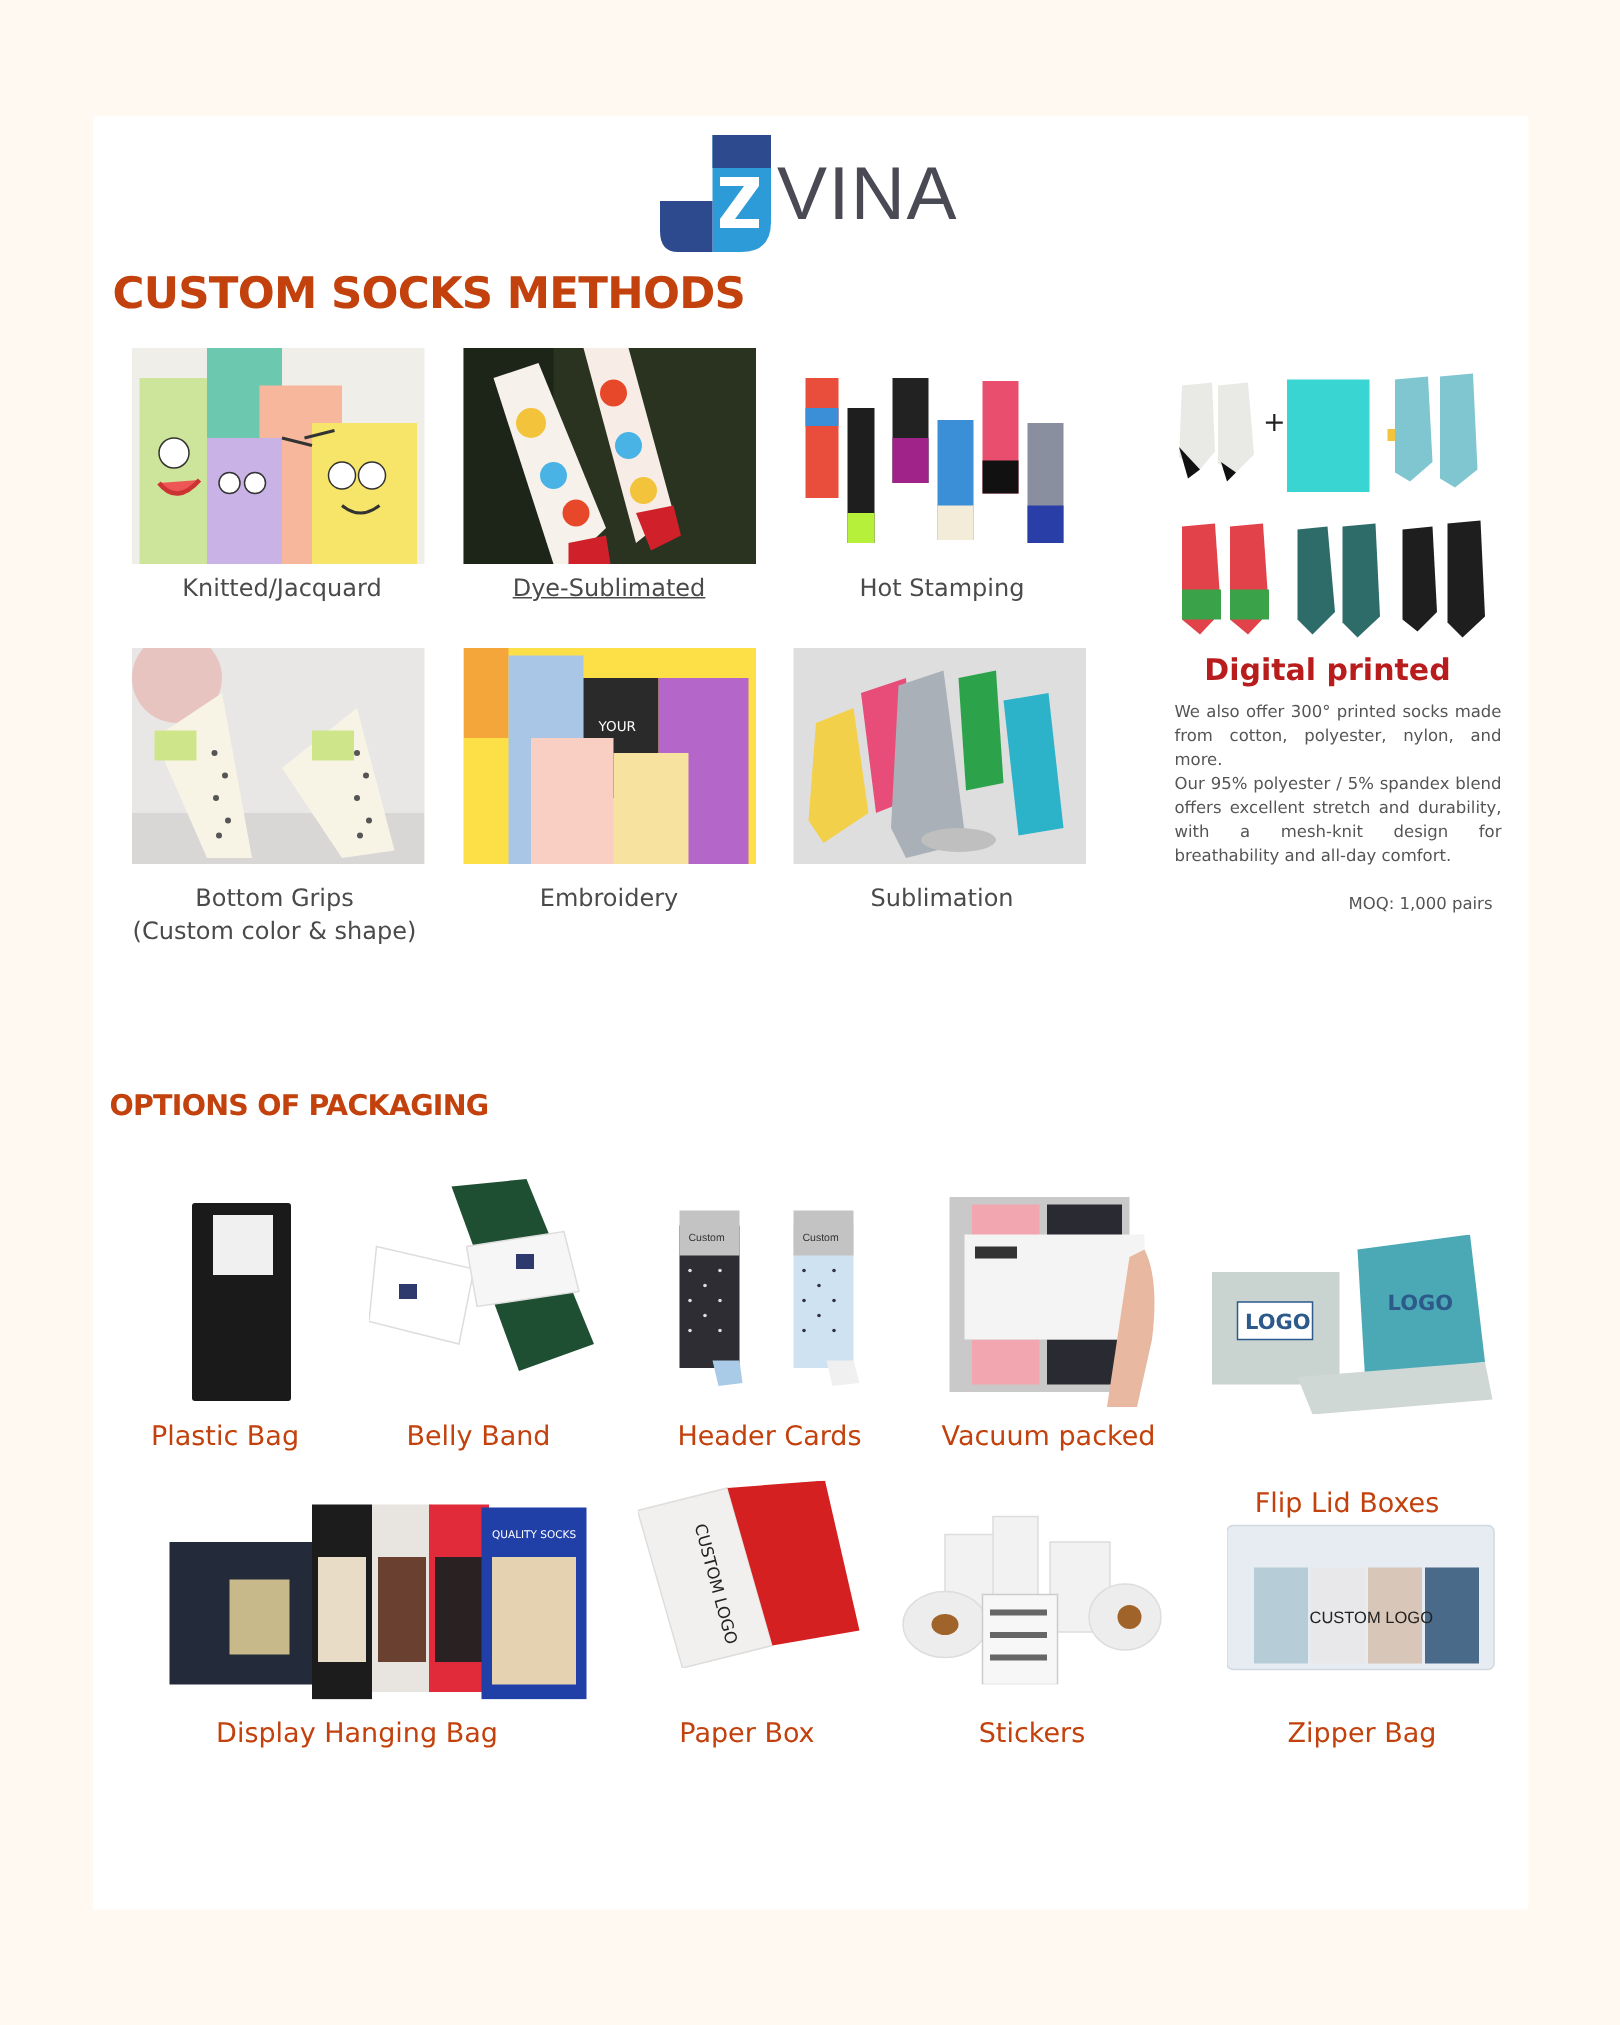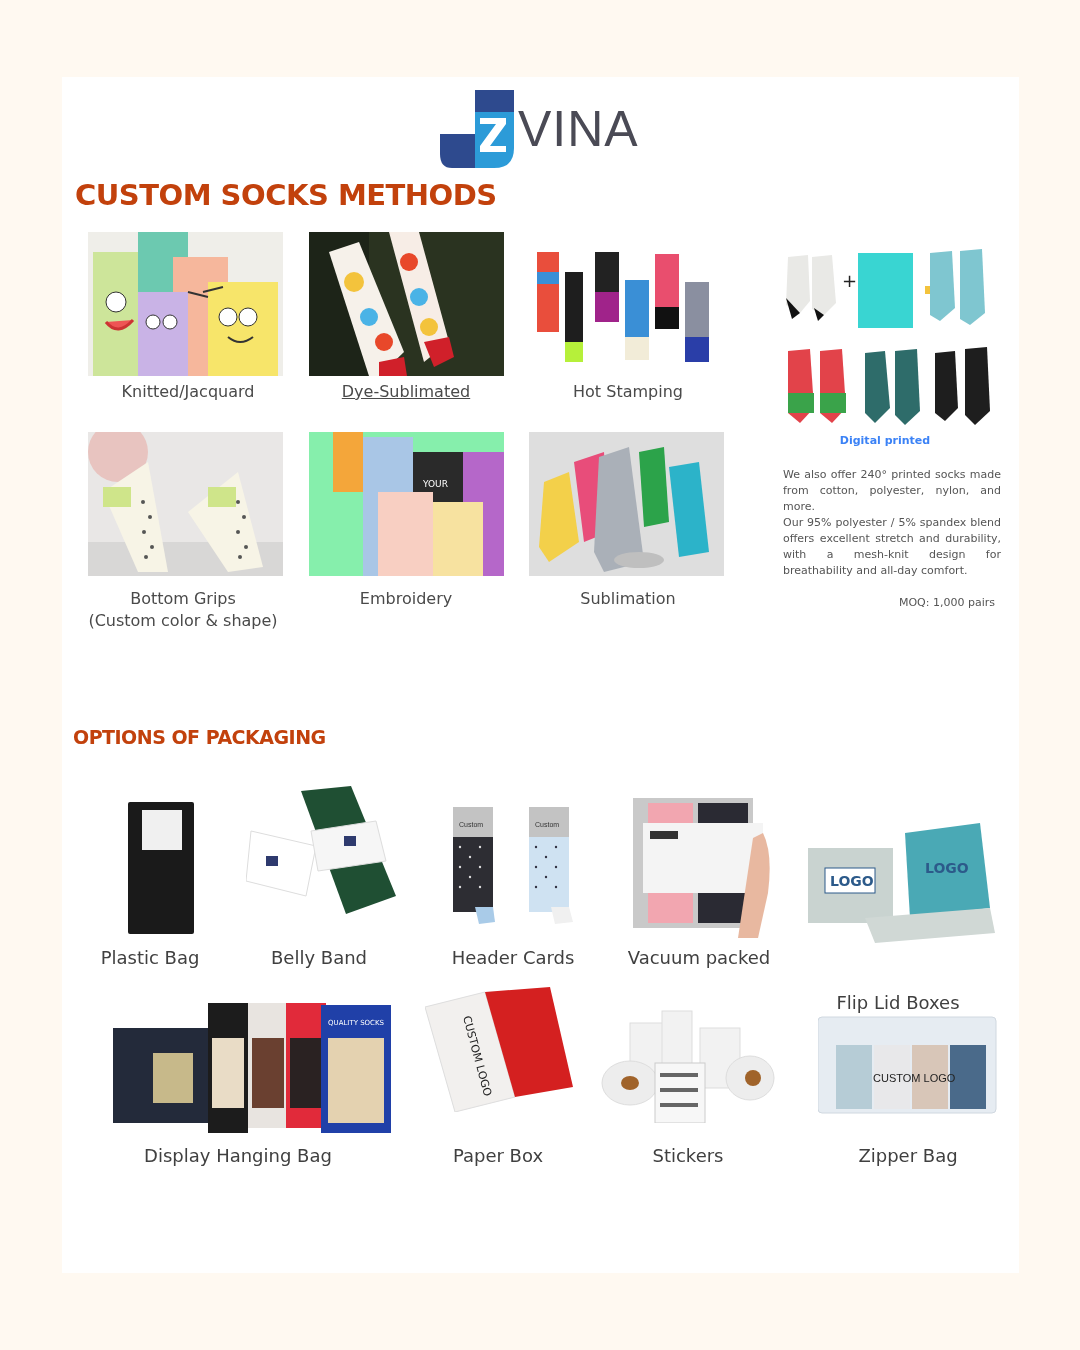--- a/index.html
+++ b/index.html
@@ -15,27 +15,27 @@
   .heading { position: absolute; font-family: "DejaVu Sans", sans-serif; font-weight: 900; color: #c2410c; letter-spacing: -0.5px; }
   .heading.methods { left: 75px; top: 178px; font-size: 29px; font-weight: bold; }
   .heading.packaging { left: 73px; top: 726px; font-size: 19px; font-weight: bold; }
 
   
   .method-img { position: absolute; width: 195px; height: 144px; overflow: hidden; }
   .method-label { position: absolute; width: 240px; text-align: center; font-size: 16px; color: #4a4a4a; line-height: 22px; }
 
   
   .dp-img { position: absolute; left: 780px; top: 243px; width: 225px; height: 185px; }
-  .dp-title { position: absolute; left: 770px; top: 434px; width: 230px; text-align: center; font-size: 11px; font-weight: bold; color: #3b82f6; }
+  .dp-title { position: absolute; left: 770px; top: 434px; width: 230px; text-align: center; font-size: 20px; font-weight: bold; color: #b91c1c; }
   .dp-desc { position: absolute; left: 783px; top: 467px; width: 218px; font-size: 11px; line-height: 16px; color: #555; text-align: justify; }
   .dp-moq { position: absolute; left: 783px; top: 596px; width: 212px; text-align: right; font-size: 11px; color: #555; }
 
   
   .pack-img { position: absolute; overflow: hidden; }
-  .pack-label { position: absolute; text-align: center; font-size: 18px; color: #404040; width: 220px; }
+  .pack-label { position: absolute; text-align: center; font-size: 18px; color: #c2410c; width: 220px; }
 </style>
 </head>
 <body>
 
 <div class="card"></div>
 
 <div class="logo">
   <svg width="80" height="80" viewBox="0 0 80 80" style="position:absolute;left:0;top:0">
     <path d="M37 0 H76 V58 Q76 78 56 78 H37 Z" fill="#2c9bd8"></path>
     <path d="M37 0 H76 V22 H37 Z" fill="#2e4a8e"></path>
@@ -121,21 +121,21 @@
         <circle cx="158" cy="115" r="2"></circle>
         <circle cx="152" cy="125" r="2"></circle>
       </g>
   </svg>
 </div>
 <div class="method-label" style="left:63px;top:588px;">
   <div>Bottom Grips</div>
   <div>(Custom color &amp; shape)</div>
 </div>
 
-<div class="method-img" style="left:309px;top:432px;background:#86efac;padding-left:24px;">
+<div class="method-img" style="left:309px;top:432px;background:#fde047;">
   <svg width="195" height="144" viewBox="0 0 195 144">
     <rect x="0" y="0" width="30" height="60" fill="#f4a63a"></rect>
     <rect x="30" y="5" width="50" height="139" fill="#a9c6e6"></rect>
     <rect x="80" y="20" width="50" height="80" fill="#2a2a2a"></rect>
     <rect x="130" y="20" width="60" height="124" fill="#b567c9"></rect>
     <rect x="45" y="60" width="55" height="84" fill="#f8cfc2"></rect>
     <rect x="100" y="70" width="50" height="74" fill="#f7e2a0"></rect>
     <text x="90" y="55" font-size="9" fill="#fff" font-family="DejaVu Sans">YOUR</text>
   </svg>
 </div>
@@ -169,21 +169,21 @@
     <path d="M40 108 L62 106 L66 165 L52 180 L40 170 Z" fill="#e2434a"></path>
       <rect x="40" y="150" width="26" height="20" fill="#3aa34a"></rect>
     <path d="M85 110 L105 108 L110 165 L95 180 L85 170 Z" fill="#2e6c6a"></path>
     <path d="M115 108 L137 106 L140 168 L125 182 L115 172 Z" fill="#2e6c6a"></path>
     <path d="M155 110 L175 108 L178 165 L165 178 L155 170 Z" fill="#1e1e1e"></path>
     <path d="M185 106 L207 104 L210 168 L195 182 L185 172 Z" fill="#1e1e1e"></path>
   </svg>
 </div>
 <div class="dp-title">Digital printed</div>
 <div class="dp-desc">
-  <div>We also offer 240° printed socks made from cotton, polyester, nylon, and more.</div>
+  <div>We also offer 300° printed socks made from cotton, polyester, nylon, and more.</div>
   <div>Our 95% polyester / 5% spandex blend offers excellent stretch and durability, with a mesh-knit design for breathability and all-day comfort.</div>
 </div>
 <div class="dp-moq">MOQ: 1,000 pairs</div>
 
 <div class="heading packaging">OPTIONS OF PACKAGING</div>
 
 <div class="pack-img" style="left:128px;top:802px;width:66px;height:132px;background:#1a1a1a;border-radius:2px;">
   <div style="position:absolute;left:14px;top:8px;width:40px;height:40px;background:#f0f0f0;"></div>
 </div>
 <div class="pack-label" style="left:40px;top:947px;">Plastic Bag</div>

